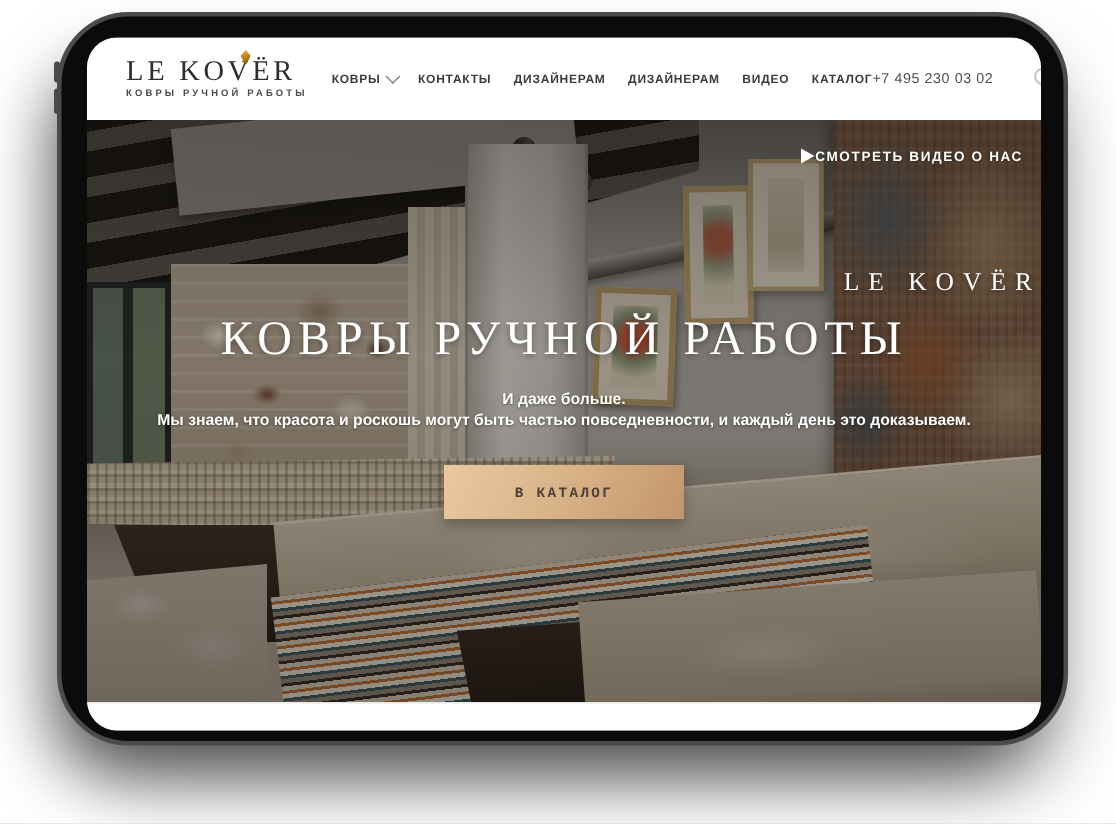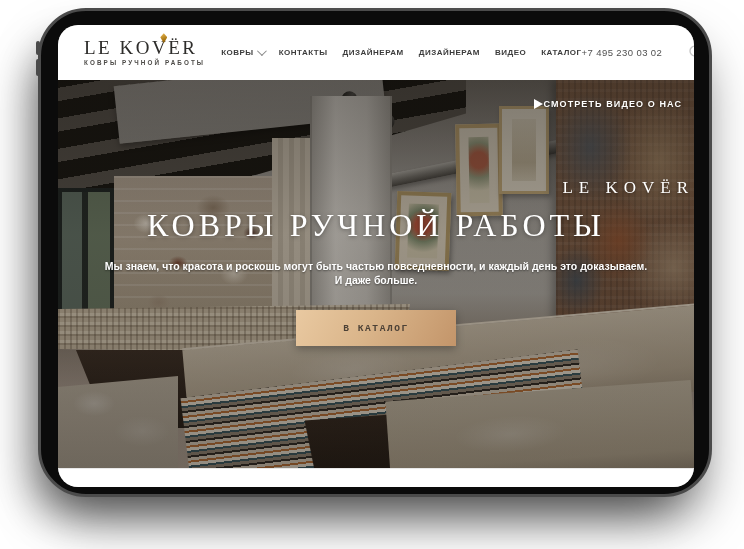--- a/index.html
+++ b/index.html
@@ -235,22 +235,22 @@
 
         <div class="video-link">
           <span class="play"></span>
           <span>СМОТРЕТЬ ВИДЕО О НАС</span>
         </div>
 
         <div class="hero-text">
           <div class="ht-brand">LE KOVЁR</div>
           <div class="ht-main">КОВРЫ РУЧНОЙ РАБОТЫ</div>
           <div class="ht-sub">
+            <div>И даже больше.</div>
             <div>Мы знаем, что красота и роскошь могут быть частью повседневности, и каждый день это доказываем.</div>
-            <div>И даже больше.</div>
           </div>
           <div class="cta-wrap">
             <button class="cta">В КАТАЛОГ</button>
           </div>
         </div>
       </div>
 
       <div class="screen-foot"></div>
     </div>
   </div>

